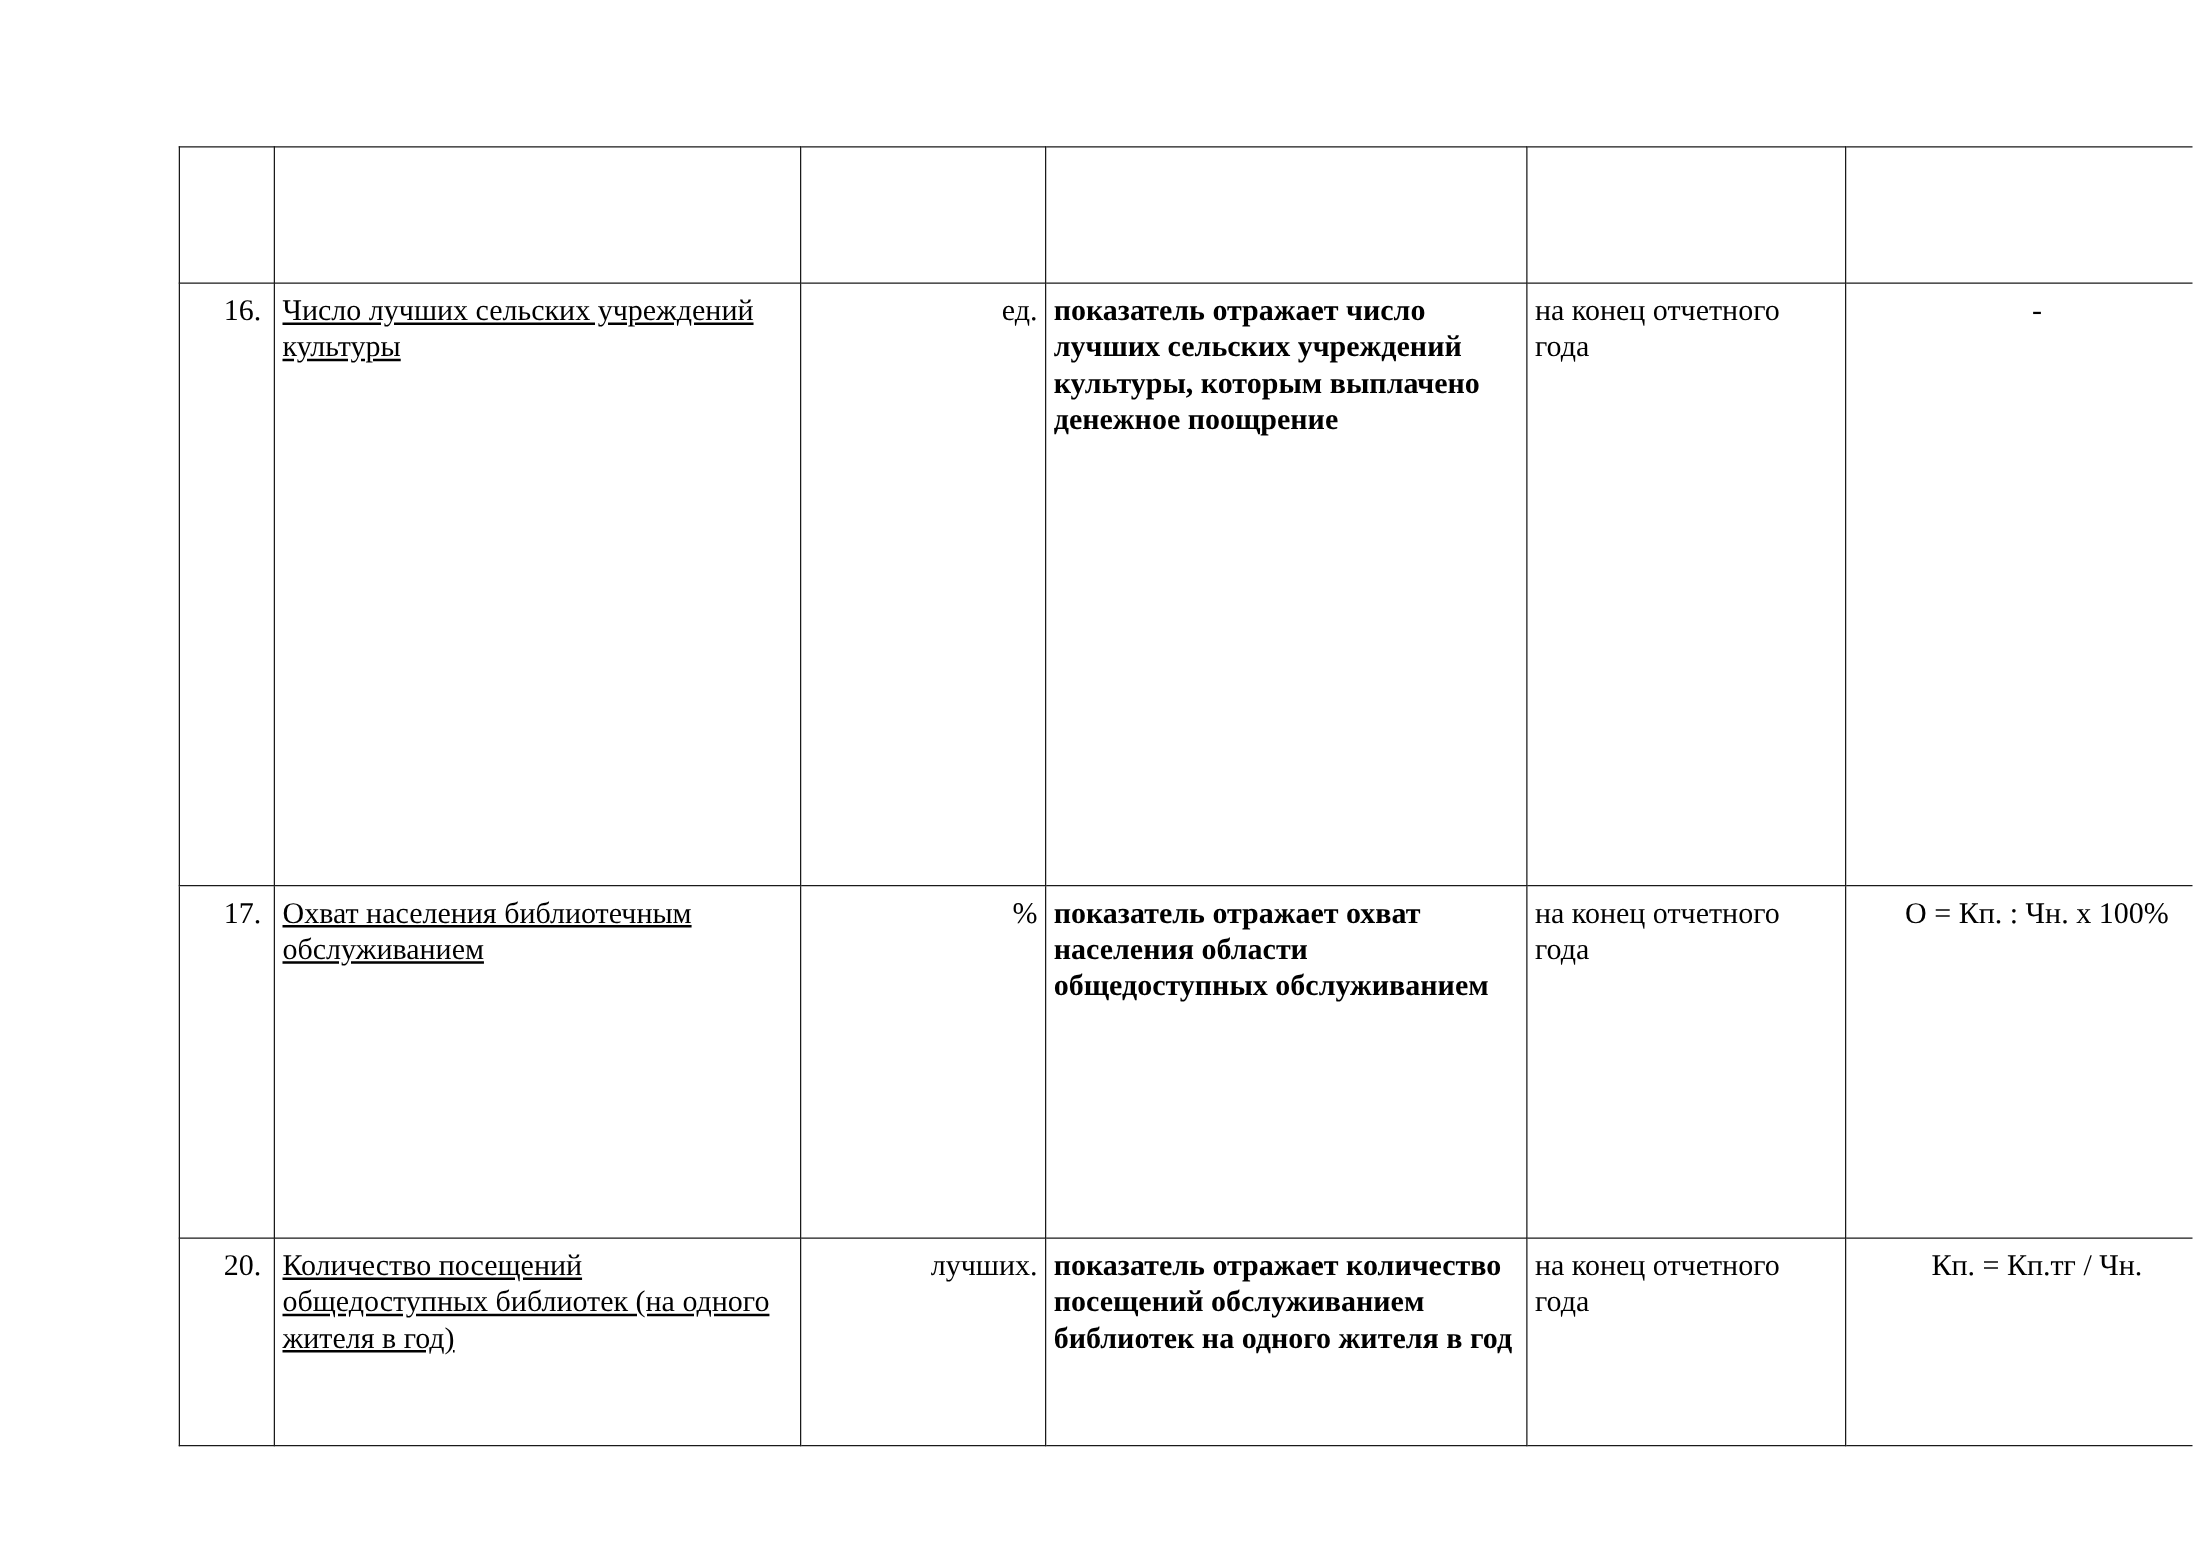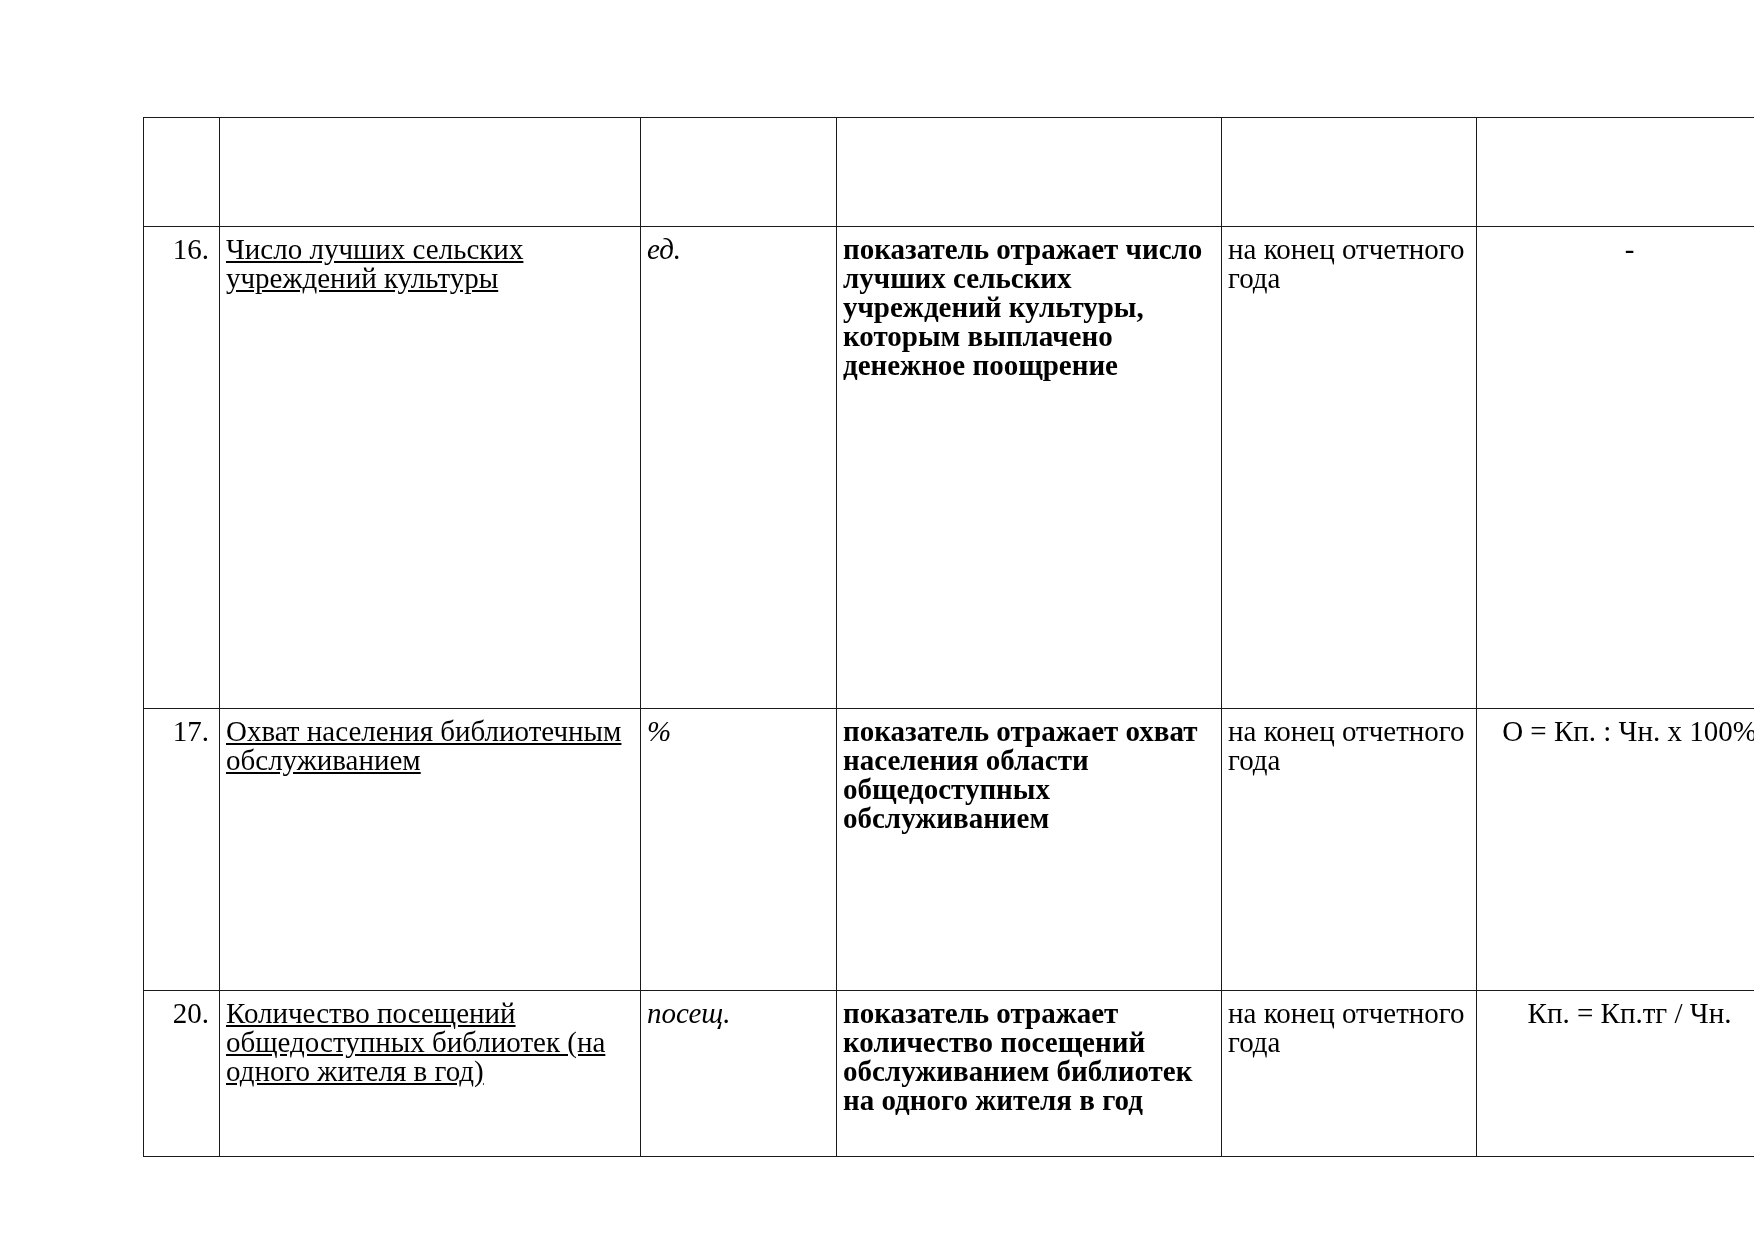--- a/index.html
+++ b/index.html
@@ -9,26 +9,26 @@
   }
   .tbl {
     position: absolute; left: 143px; top: 117px;
     border-collapse: collapse; table-layout: fixed;
     width: 1640px;
   }
   .tbl td {
     border: 1.5px solid #1a1a1a;
     vertical-align: top;
     padding: 8px 6px 0 6px;
-    font-size: 29px;
+    font-size: 24px;
     line-height: 29px;
   }
   .c-num { width: 59px; text-align: right; padding-right: 10px !important; }
   .c-name { width: 408px; text-decoration: underline; }
-  .c-unit { width: 183px; text-align: left; font-style: italic; }
+  .c-unit { width: 183px; text-align: right; }
   .c-desc { width: 372px; font-weight: bold; }
   .c-period { width: 242px; font-family: Liberation Serif, serif; }
   .c-formula { text-align: center; }
   tr.r-head { height: 109px; }
   tr.r-16 { height: 482px; }
   tr.r-17 { height: 282px; }
   tr.r-18 { height: 166px; }
 </style>
 </head>
 <body>
@@ -55,19 +55,19 @@
     <td class="c-num">17.</td>
     <td class="c-name">Охват населения библиотечным обслуживанием</td>
     <td class="c-unit">%</td>
     <td class="c-desc">показатель отражает охват населения области общедоступных обслуживанием</td>
     <td class="c-period">на конец отчетного года</td>
     <td class="c-formula">О = Кп. : Чн. х 100%</td>
   </tr>
   <tr class="r-18">
     <td class="c-num">20.</td>
     <td class="c-name">Количество посещений общедоступных библиотек (на одного жителя в год)</td>
-    <td class="c-unit">посещ.</td>
+    <td class="c-unit">лучших.</td>
     <td class="c-desc">показатель отражает количество посещений обслуживанием библиотек на одного жителя в год</td>
     <td class="c-period">на конец отчетного года</td>
     <td class="c-formula">Кп. = Кп.тг / Чн.</td>
   </tr>
 </tbody>
   </table>
 
 </body></html>

